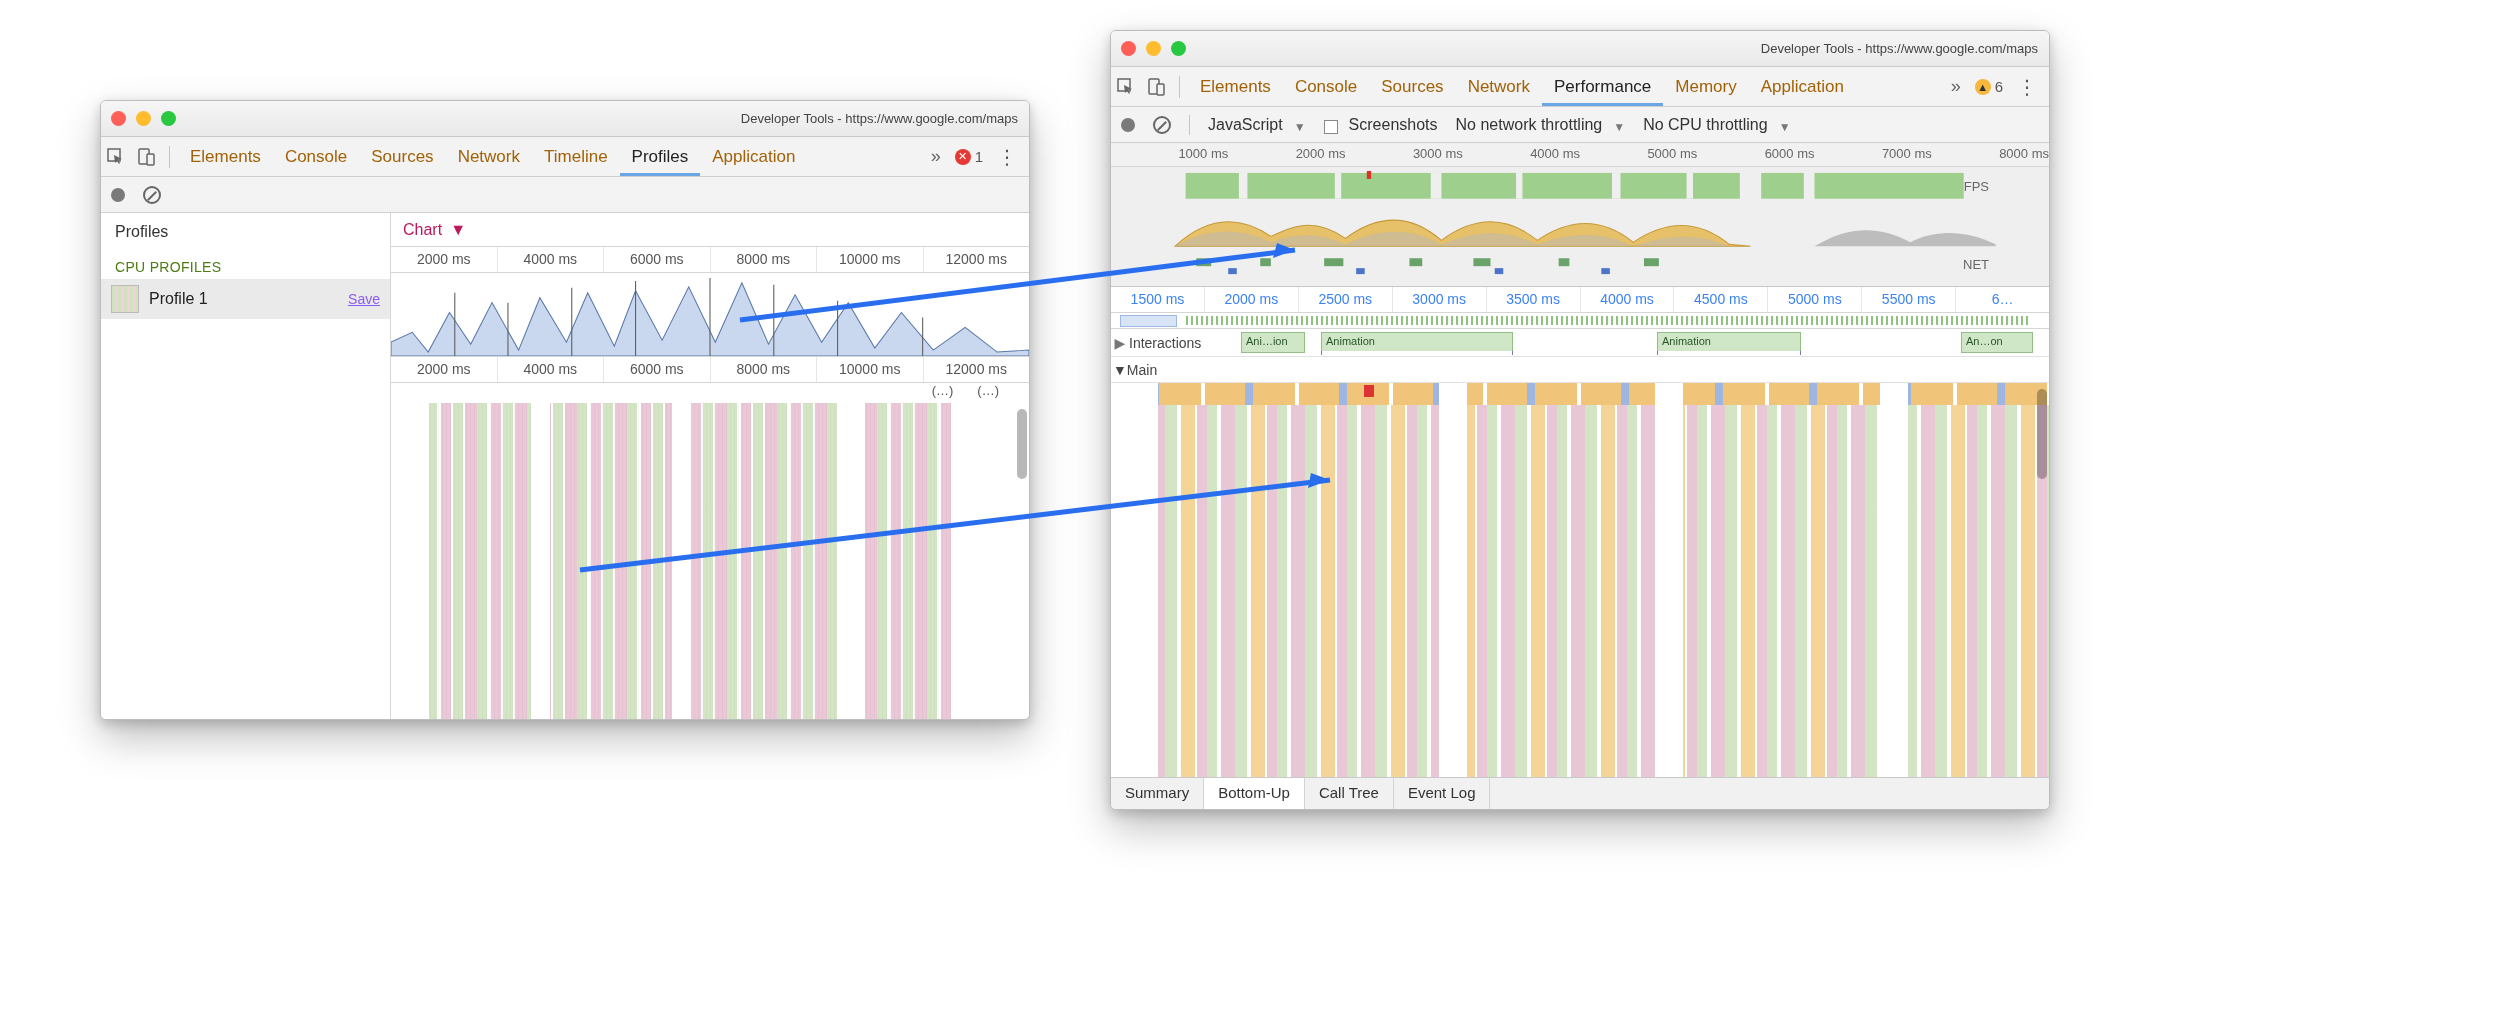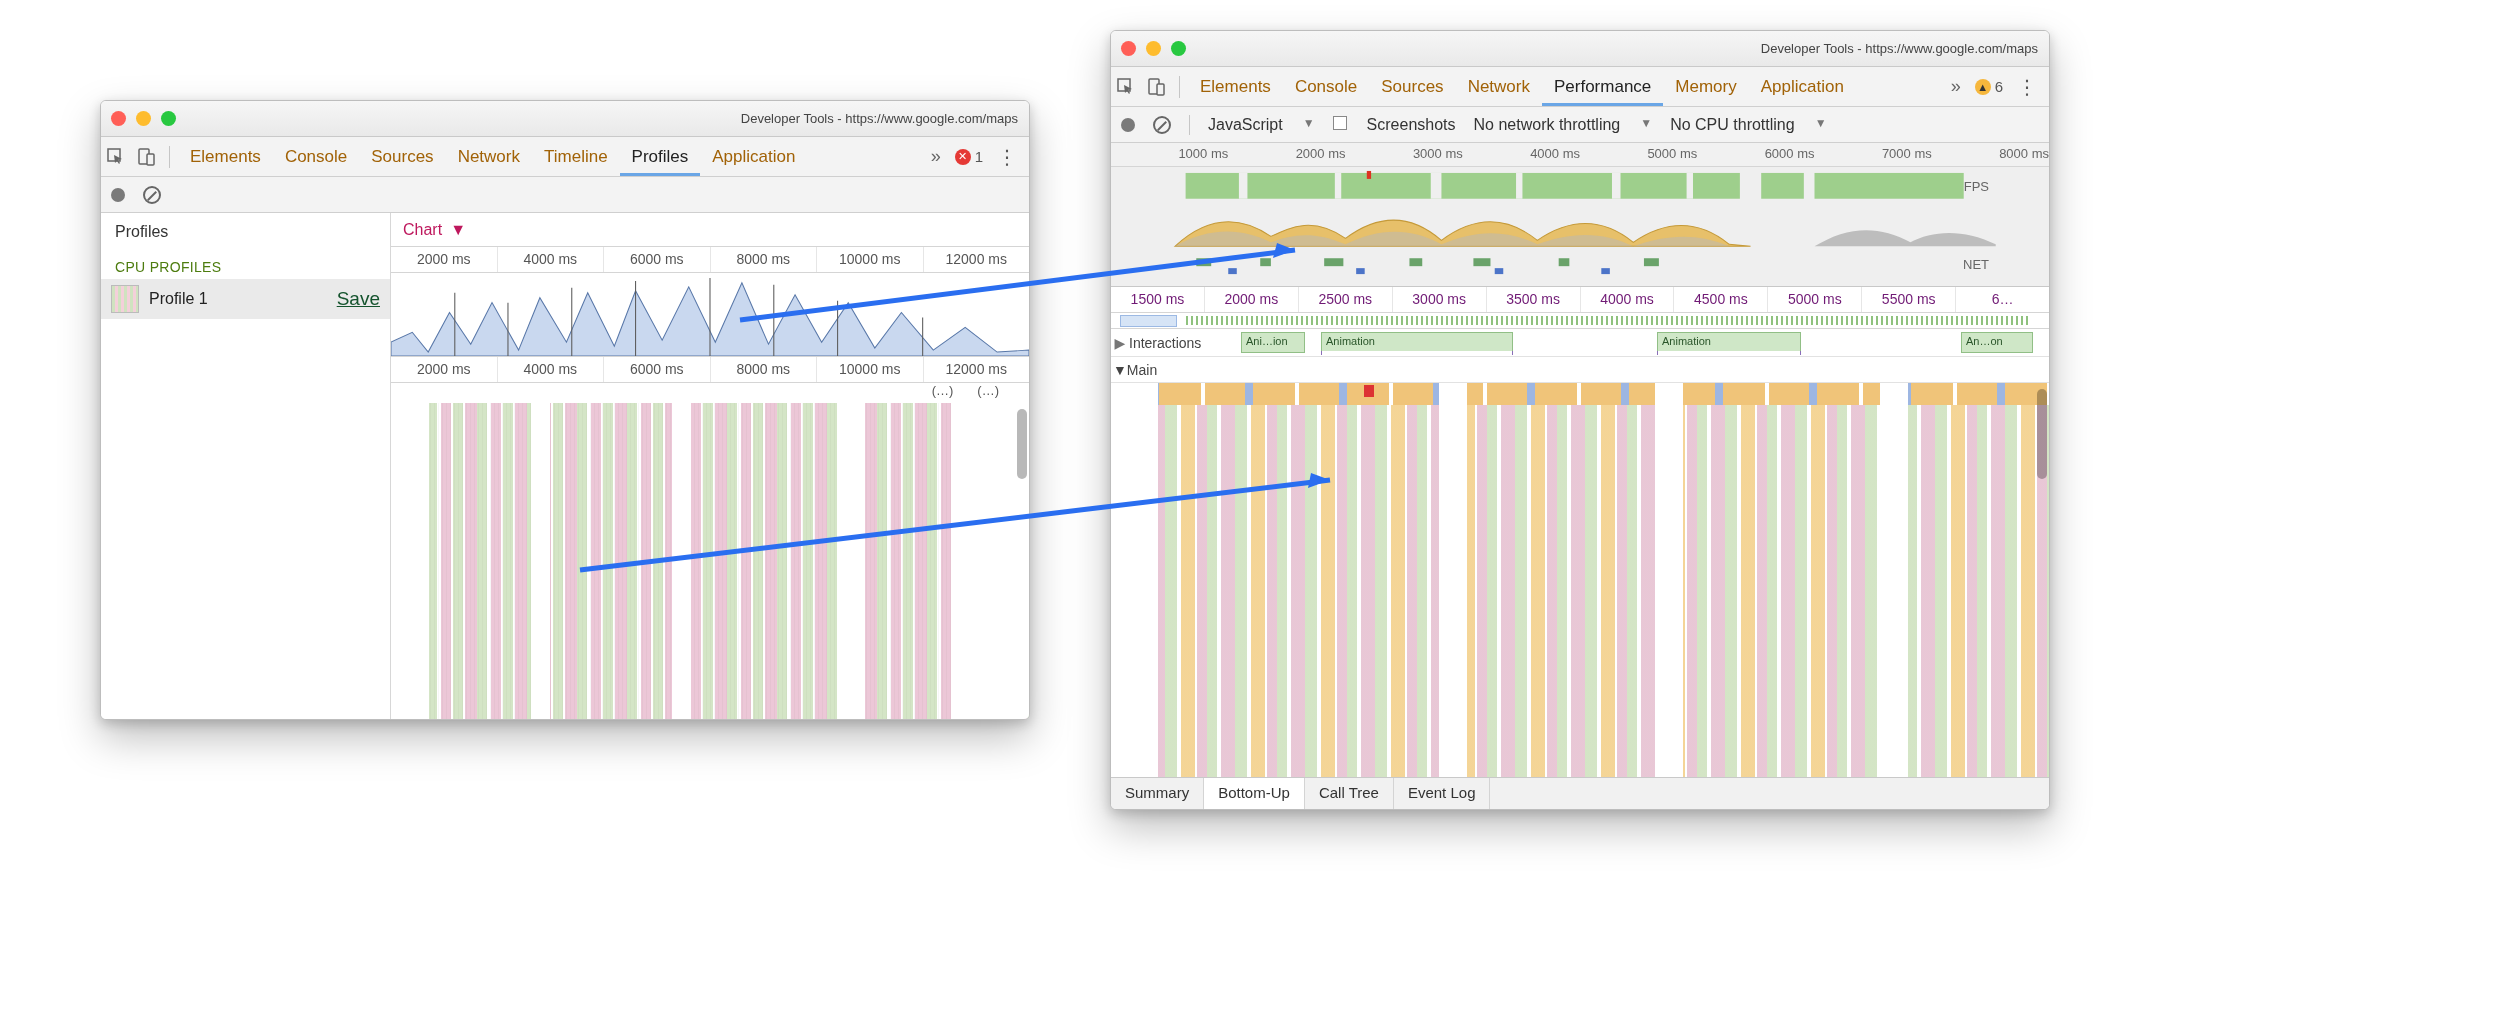--- a/index.html
+++ b/index.html
@@ -20,53 +20,53 @@
   .tab.active { color:#222; box-shadow: inset 0 -3px 0 #6aa6e6; }
   .right-icons { margin-left:auto; display:flex; align-items:center; gap:14px; padding-right:12px; color:#555;}
   .badge { display:inline-flex; align-items:center; gap:4px; font-size:15px;}
   .badge .bubble{ width:16px;height:16px;border-radius:50%;display:inline-flex;align-items:center;justify-content:center;font-size:11px;color:#fff;}
   .bubble.err{background:#e53935;} .bubble.warn{background:#f6b73c;color:#333;}
 
   .toolbar { display:flex; align-items:center; height:36px; border-bottom:1px solid #cfcfcf; background:#f3f3f3; font-size:16px; color:#333; padding:0 10px; gap:18px; }
   .toolbar .rec { width:14px; height:14px; border-radius:50%; background:#7a7a7a; }
   .toolbar .nosym { width:18px;height:18px;border:2px solid #666;border-radius:50%; position:relative; }
   .toolbar .nosym::after{content:"";position:absolute;left:1px;right:1px;top:50%;height:2px;background:#666;transform:rotate(-45deg);}
-  .toolbar .dd { display:flex; align-items:flex-start; gap:20px;}
+  .toolbar .dd { display:flex; align-items:flex-end; gap:11px;}
   .toolbar .chev{font-size:12px;color:#777;}
   .toolbar .chk { width:14px;height:14px;border:1px solid #888;background:#fff;}
 
   
   .bodyA { flex:1; display:flex; min-height:0; }
   .sidepane { width:290px; border-right:1px solid #d7d7d7; background:#fff; display:flex; flex-direction:column; }
   .sidepane .hdr { padding:10px 14px; font-size:16px; color:#333;}
   .sidepane .sec { padding:8px 14px 4px; font-size:14px; color:#4d7c0f; letter-spacing:.3px;}
   .prof-item { display:flex; align-items:center; padding:6px 10px; background:#eaeaea; gap:10px;}
   .prof-item .thumb { width:28px;height:28px;background:#fff;border:1px solid #bbb; background-image:repeating-linear-gradient(90deg,#d0e3c0 0 3px,#f4d0da 3px 6px);}
   .prof-item .name { font-size:16px; color:#222;}
-  .prof-item .save { margin-left:auto; font-size:19px; color:#14532d; text-decoration:underline;}
+  .prof-item .save { margin-left:auto; font-size:14px; color:#8b5cf6; text-decoration:underline;}
 
   .chartpane { flex:1; display:flex; flex-direction:column; min-width:0;}
   .viewsel { height:34px; border-bottom:1px solid #d5d5d5; display:flex; align-items:center; padding:0 12px; font-size:16px; color:#be185d; gap:8px;}
   .axis { height:26px; border-bottom:1px solid #d5d5d5; display:flex; font-size:14px; color:#555;}
   .axis span { flex:1; text-align:center; border-left:1px solid #e6e6e6; padding-top:4px;}
   .axis span:first-child{border-left:none;}
   .overview { height:84px; border-bottom:1px solid #d5d5d5; position:relative; background:#fff;}
   .flame { flex:1; position:relative; overflow:hidden; background:#fff;}
 
   
   .bodyB { flex:1; display:flex; flex-direction:column; min-height:0; }
   .miniaxis { height:24px; display:flex; font-size:13px; color:#666; background:#f1f1f1; border-bottom:1px solid #d5d5d5;}
   .miniaxis span{flex:1;text-align:right;padding-top:3px; white-space:nowrap; overflow:hidden;}
   .ov3 { height:120px; background:#efefef; border-bottom:1px solid #c8c8c8; position:relative;}
   .ov3 .lane { position:absolute; left:0; right:54px; }
   .ov3 .lab { position:absolute; right:6px; font-size:13px; color:#666;}
   .fps-lane{top:4px;height:32px;} .cpu-lane{top:40px;height:40px;} .net-lane{top:86px;height:24px;}
   .fps-lane .lab{top:8px;} .cpu-lane .lab{top:12px;} .net-lane .lab{top:4px;}
 
-  .axisB { height:26px; display:flex; font-size:14px; color:#701a75; border-bottom:1px solid #d5d5d5; background:#fff;}
+  .axisB { height:26px; display:flex; font-size:14px; color:#3b82f6; border-bottom:1px solid #d5d5d5; background:#fff;}
   .axisB span{flex:1;text-align:center;border-left:1px solid #e6e6e6;padding-top:4px;}
   .axisB span:first-child{border-left:none;}
 
   .scrub { height:16px; background:#fff; border-bottom:1px solid #d5d5d5; position:relative;}
   .scrub .sel{position:absolute;top:2px;height:12px;background:#d6e4f6;border:1px solid #9cb9e4;}
 
   .track { height:28px; border-bottom:1px solid #e2e2e2; display:flex; align-items:center; font-size:14px; color:#444; background:#fff; position:relative;}
   .track .disc{width:18px;text-align:center;color:#777;}
   .track .tl{padding-right:8px;}
   .track .chips{position:absolute;left:130px;right:8px;top:3px;bottom:3px;}

